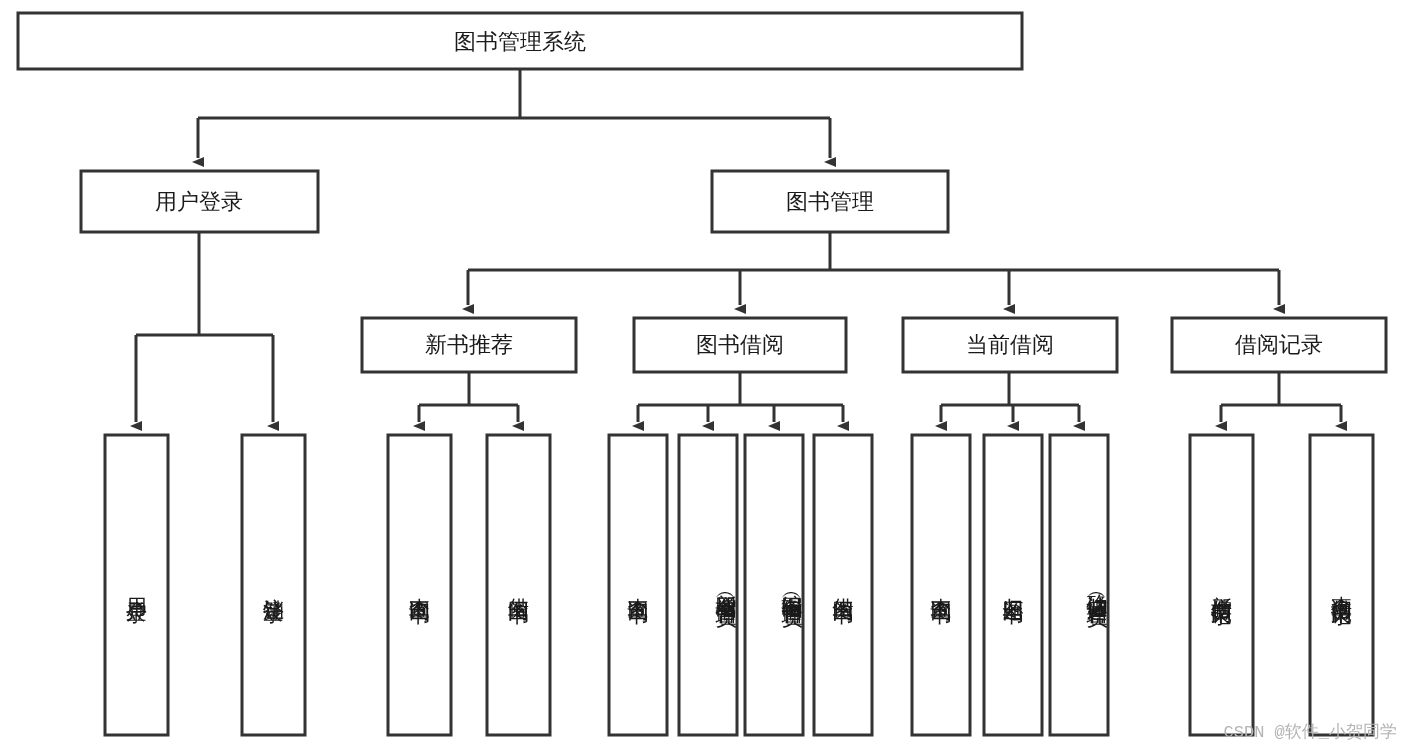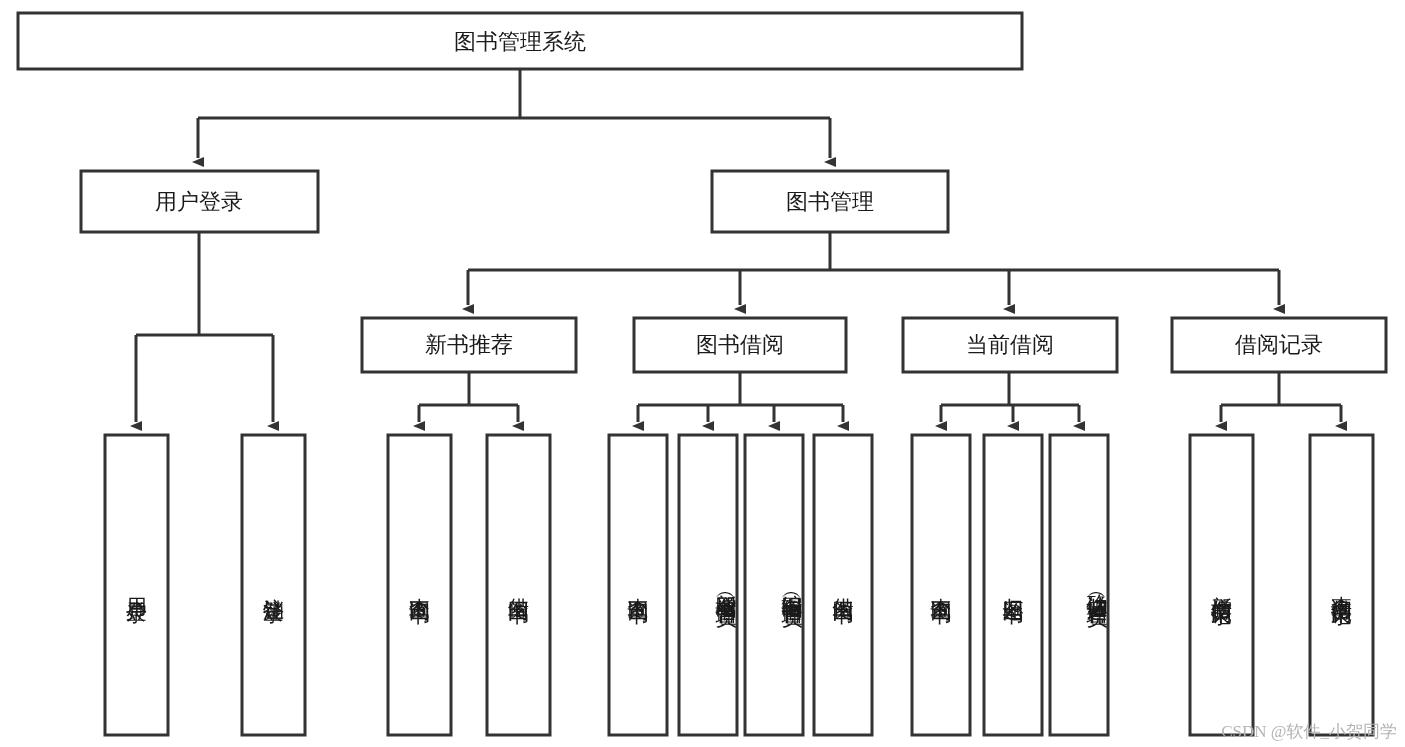--- a/index.html
+++ b/index.html
@@ -55,21 +55,21 @@
     align-items: center;
     justify-content: center;
     text-align: center;
     white-space: nowrap;
     pointer-events: none;
   }
   .watermark {
     position: absolute;
     right: 8px;
     bottom: 4px;
-    font-family: Liberation Serif, serif;
+    font-family: Liberation Mono, monospace;
     font-size: 17px;
     color: #b4b4b4;
     white-space: nowrap;
     pointer-events: none;
   }
 </style>
 </head>
 <body>
 
 <svg id="diagram" viewBox="0 0 1405 747">

